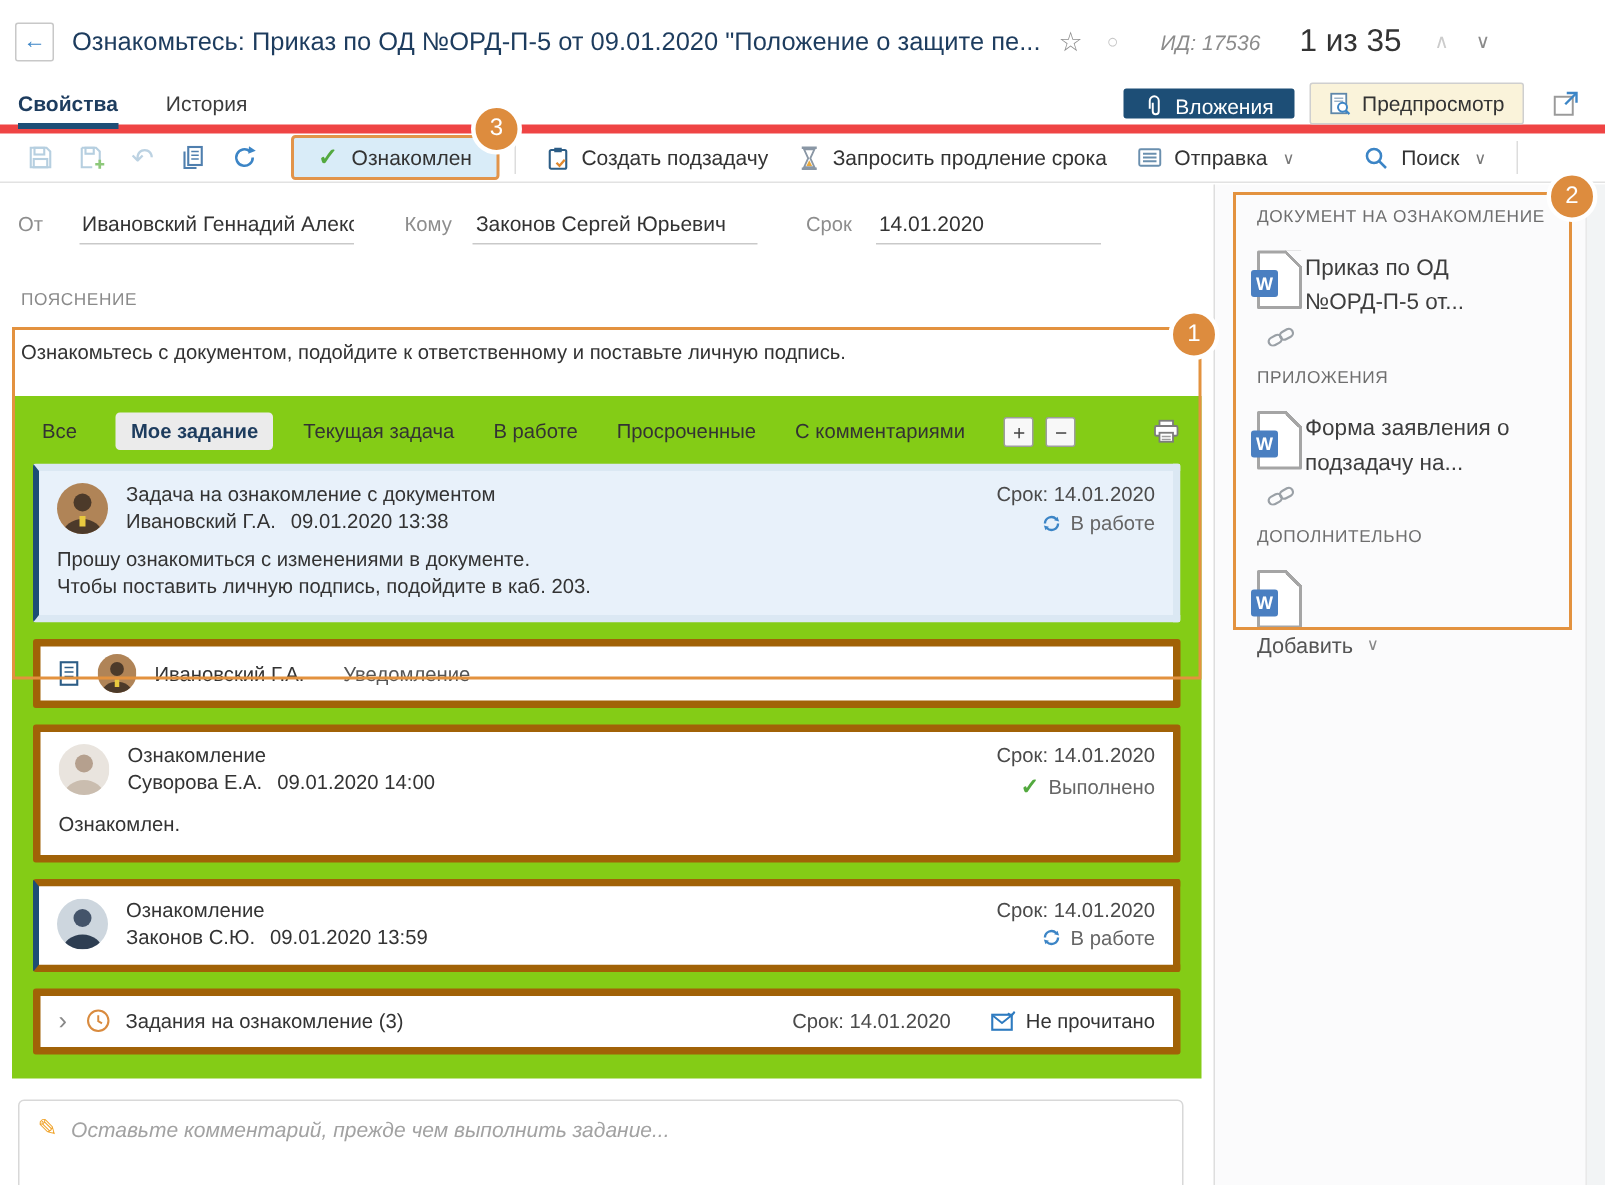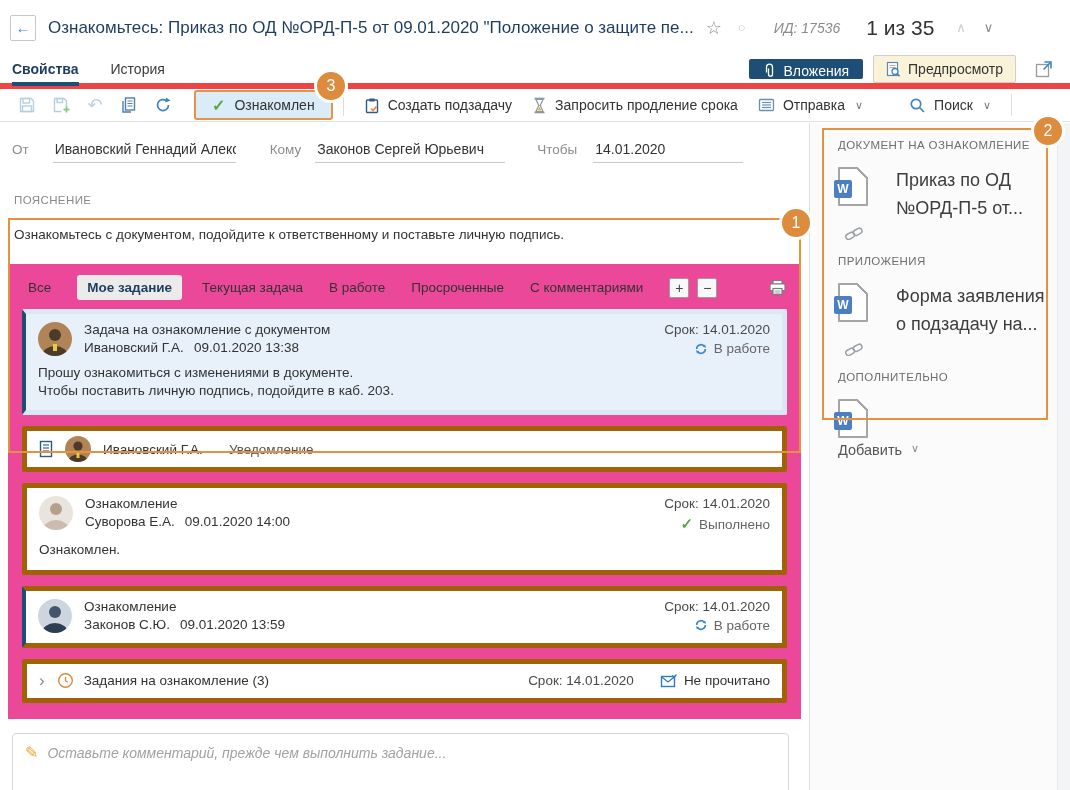--- a/index.html
+++ b/index.html
@@ -79,21 +79,21 @@
   .to-val { width:190px; margin-left:14px; }
   .due-lab { margin-left:32px; }
   .due-val { width:150px; margin-left:16px; }
 
   
   .expl-block { padding:17px 16px 0 14px; height:87px; }
   .expl-title { font-size:11.5px; color:#8a8a8a; letter-spacing:.4px; margin-bottom:21px; }
   .expl-text { font-size:13.5px; color:#333; }
 
   
-  .feed-zone { background:#ec4899; margin:0 8px; padding:0 14px; }
+  .feed-zone { background:#84cc16; margin:0 8px; padding:0 14px; }
   .filter-row { display:flex; align-items:center; padding:11px 0 9px 6px; }
   .filt { font-size:13.5px; color:#333; margin-right:26px; cursor:pointer; white-space:nowrap; }
   .filt.active { font-weight:bold; color:#1d3c5e; background:#ebebeb; border-radius:3px; padding:5px 10px; margin-right:20px; }
   .sq-btn {
     width:20px; height:20px; border:1px solid #9d9d9d; border-radius:2px; background:#f8f8f8;
     color:#444; font-size:14px; line-height:18px; text-align:center; cursor:pointer; flex:none;
   }
   .sq-btn + .sq-btn { margin-left:8px; }
   .print-btn { margin-left:auto; cursor:pointer; }
 
@@ -129,21 +129,21 @@
     border:1px solid #d8d8d8; border-radius:4px; background:#fff; height:71px;
     padding:11px 12px; display:flex; align-items:flex-start; gap:9px; cursor:text;
   }
   .pencil { color:#f0a32a; font-size:16px; line-height:1; }
   .comment-ph { font-style:italic; color:#a2a2a2; font-size:14px; }
 
   
   .panel-inner { padding:16px 20px 0 28px; }
   .sec-title { font-size:11.5px; color:#6e6e6e; letter-spacing:.4px; margin-bottom:16px; }
   .doc-item { display:flex; margin-bottom:4px; cursor:pointer; }
-  .doc-label { margin-left:28px; font-size:18px; color:#3d3d3d; line-height:1.55; width:150px; }
+  .doc-label { margin-left:2px; font-size:15px; color:#3d3d3d; line-height:1.55; width:150px; }
   .chain-wrap { margin:0 0 14px 6px; height:14px; cursor:pointer; }
   .sec-gap { margin-top:14px; }
   .word-doc { position:relative; width:30px; height:39px; flex:none; }
   .word-doc .page { position:absolute; inset:0; background:#fff; border:2px solid #a5a5a5; border-radius:1px; }
   .word-doc .page::after {
     content:""; position:absolute; top:-2px; right:-2px; width:11px; height:11px;
     background:linear-gradient(225deg, #fbfbfc 48%, #a5a5a5 48%, #a5a5a5 62%, #fff 62%);
   }
   .word-doc .wbadge {
     position:absolute; left:-4px; top:13px; width:18px; height:18px; background:#4a7fc1;
@@ -310,21 +310,21 @@
 <div class="content">
 
   <div class="left-col">
 
     <div class="form-area">
       <div class="frow">
         <span class="flabel">От</span>
         <span class="fvalue from-val">Ивановский Геннадий Алекса</span>
         <span class="flabel to-lab">Кому</span>
         <span class="fvalue to-val">Законов Сергей Юрьевич</span>
-        <span class="flabel due-lab">Чтобы</span>
+        <span class="flabel due-lab">Срок</span>
         <span class="fvalue due-val">14.01.2020</span>
       </div>
     </div>
 
     <div class="expl-block">
       <div class="expl-title">ПОЯСНЕНИЕ</div>
       <div class="expl-text">Ознакомьтесь с документом, подойдите к ответственному и поставьте личную подпись.</div>
     </div>
 
     <div class="feed-zone">

